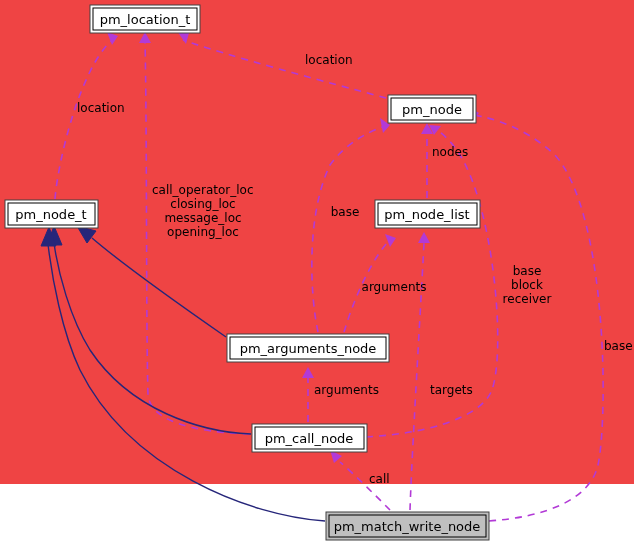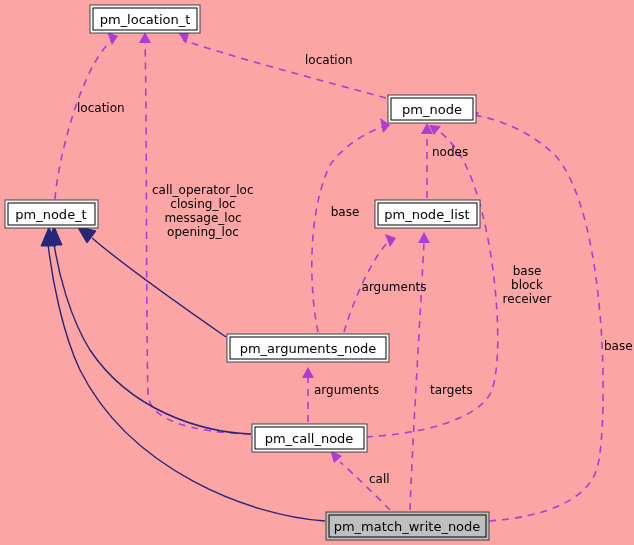--- a/index.html
+++ b/index.html
@@ -9,22 +9,22 @@
   }
   body {
     width: 634px;
     height: 545px;
     font-family: "DejaVu Sans", sans-serif;
     overflow: hidden;
   }
   #diagram {
     position: relative;
     width: 634px;
-    height: 545px;
-    background: #fca5a5;
+    height: 484px;
+    background: #ef4444;
   }
   svg.graph {
     position: absolute;
     top: 0;
     left: 0;
     width: 634px;
     height: 545px;
   }
   .node-box {
     fill: #ffffff;

